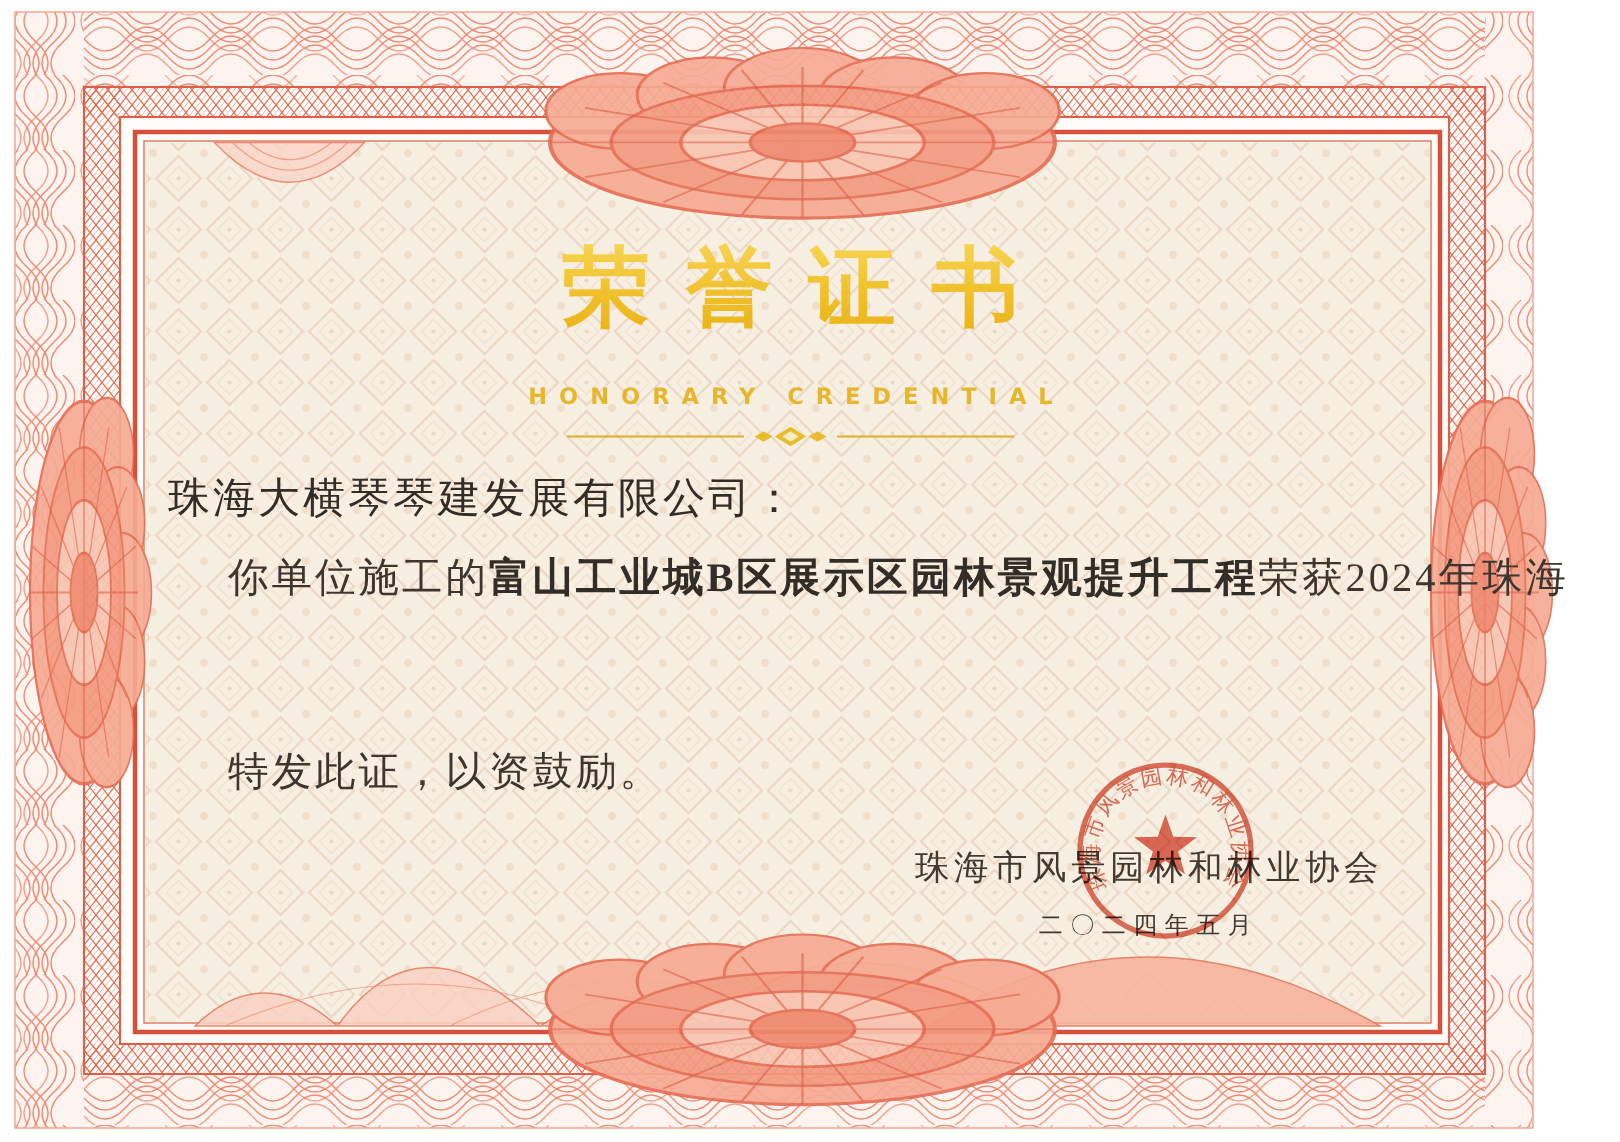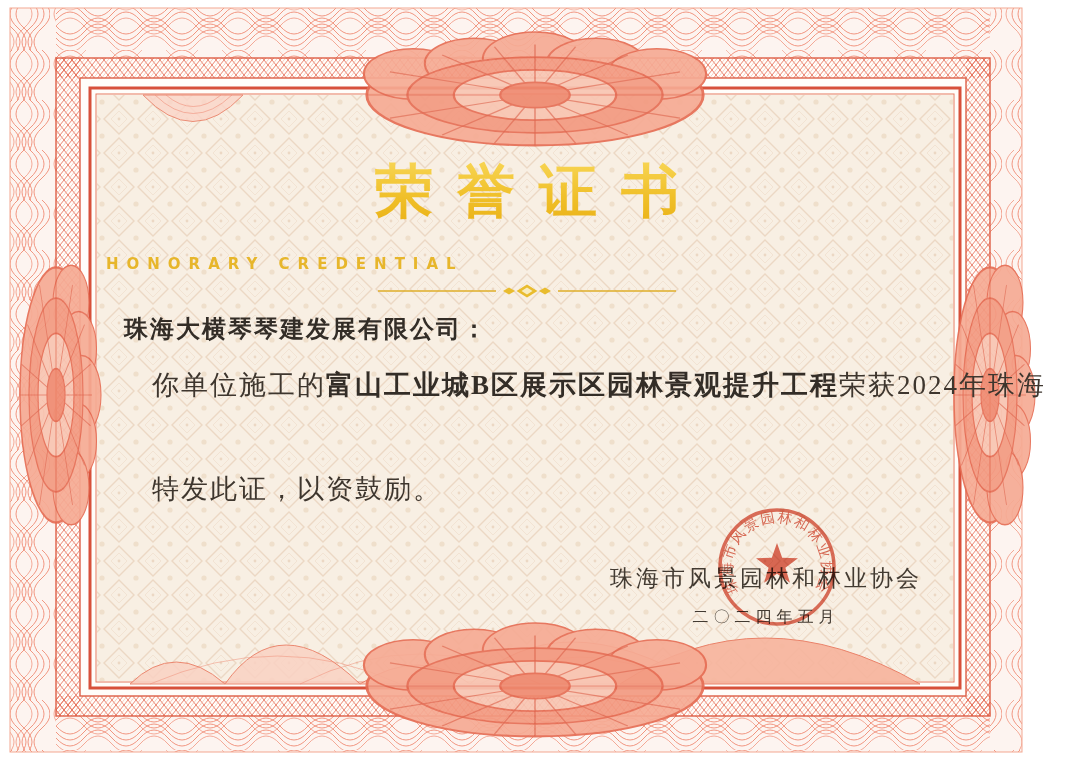--- a/index.html
+++ b/index.html
@@ -7,33 +7,33 @@
          font-family:"Liberation Serif","DejaVu Serif",serif;}
   .stage svg.bg{position:absolute;left:0;top:0;}
   .layer{position:absolute;left:98px;top:95px;width:858px;height:590px;}
 
   .title{position:absolute;left:0;right:0;top:58px;text-align:center;
          font-family:"DejaVu Sans","Liberation Sans",sans-serif;
          font-weight:900;font-size:58px;letter-spacing:24px;padding-left:24px;
          background:linear-gradient(180deg,#f9d95c 0%,#f0c02a 55%,#e9af14 100%);
          -webkit-background-clip:text;background-clip:text;
          -webkit-text-fill-color:transparent;color:#f0c02a;}
-  .subtitle{position:absolute;left:0;right:0;top:160px;text-align:left;
+  .subtitle{position:absolute;left:0;right:0;top:160px;text-align:center;
             font-family:"DejaVu Sans","Liberation Sans",sans-serif;
             font-weight:700;font-size:15px;letter-spacing:8px;padding-left:8px;color:#e7b62b;}
   .divider{position:absolute;left:0;right:0;top:188px;text-align:center;}
 
-  .recipient{position:absolute;left:14px;top:218px;font-size:24px;font-weight:700;
-             letter-spacing:2px;color:#332d27;white-space:nowrap;margin-left:12px;}
+  .recipient{position:absolute;left:14px;top:218px;font-size:28px;font-weight:400;
+             letter-spacing:2px;color:#332d27;white-space:nowrap;}
   .bline{position:absolute;left:14px;font-size:27px;color:#3e362e;letter-spacing:2px;
          white-space:nowrap;}
   .bline b{font-weight:700;color:#332d27;}
   .l1{top:272px;padding-left:40px;text-align:right;}
   .l2{top:326px;}
-  .l3{top:376px;padding-left:40px;}
+  .l3{top:401px;padding-left:40px;}
   .award{font-size:38px;font-weight:800;color:#2f2a24;letter-spacing:3px;
          vertical-align:-3px;line-height:1;}
 
   .signblock{position:absolute;left:500px;top:468px;width:336px;text-align:center;
              color:#433b32;}
   .issuer{font-size:23px;letter-spacing:3px;white-space:nowrap;}
   .cdate{margin-top:13px;font-size:16px;letter-spacing:5px;white-space:nowrap;}
 
   .seal{position:absolute;left:713px;top:503px;width:128px;height:128px;
         mix-blend-mode:multiply;opacity:.88;}

